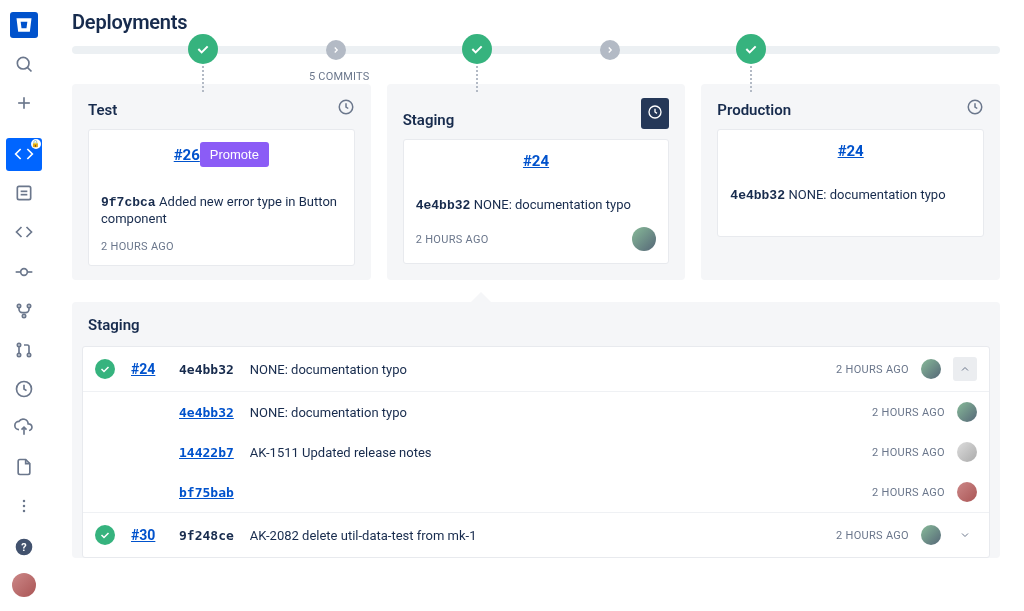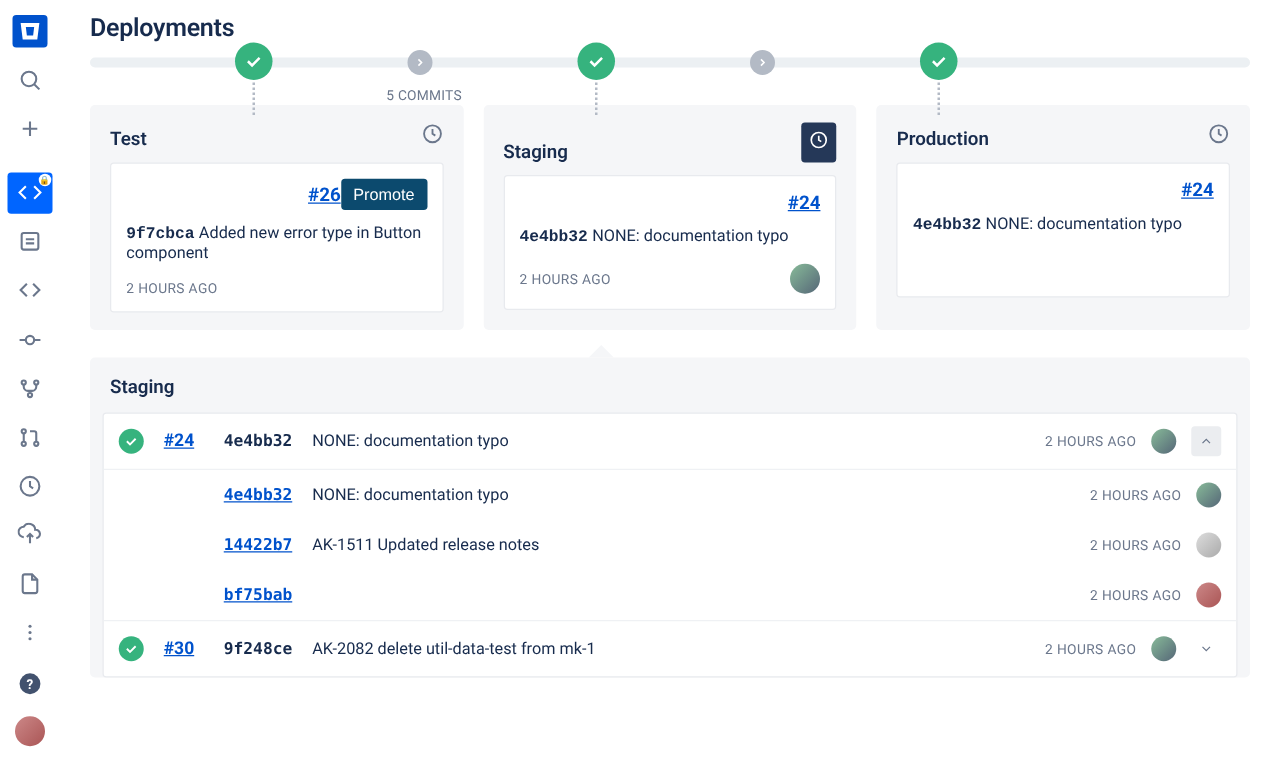--- a/index.html
+++ b/index.html
@@ -29,22 +29,22 @@
     .dots { position: absolute; top: 32px; width: 2px; height: 26px; border-left: 2px dotted #B3BAC5; }
     
     .cards { display: flex; gap: 16px; margin-bottom: 22px; }
     .card { flex: 1; background: #F5F6F8; border-radius: 4px; padding: 14px 16px; }
     .card-header { display: flex; justify-content: space-between; align-items: flex-end; margin-bottom: 10px; }
     .card-header-title { font-weight: 600; font-size: 15px; }
     .clock { color: #6B778C; }
     .clock.dark { background: #253858; color: #fff; padding: 6px; border-radius: 3px; }
     .card-body { background: #fff; border: 1px solid #E8EAEE; border-radius: 3px; padding: 12px; min-height: 108px; position: relative; }
     .dep-num { color: #0052CC; font-weight: 700; font-size: 15px; }
-    .promote-btn { background: #0c4a6e; color: #fff; border: none; padding: 5px 10px; border-radius: 3px; font-size: 13px; font-weight: 500; cursor: pointer; }
-    .card-body-top { display: flex; justify-content: flex-end; align-items: center; margin-bottom: 10px; }
+    .promote-btn { background: #8b5cf6; color: #fff; border: none; padding: 5px 10px; border-radius: 3px; font-size: 13px; font-weight: 500; cursor: pointer; }
+    .card-body-top { display: flex; justify-content: center; align-items: center; margin-bottom: 26px; }
     .commit-hash { font-family: Liberation Mono, monospace; font-weight: 700; font-size: 13px; }
     .commit-msg { font-size: 13px; color: #172B4D; }
     .card-footer { display: flex; justify-content: space-between; align-items: center; margin-top: 14px; }
     .time-ago { font-size: 11px; color: #6B778C; letter-spacing: .3px; }
     .avatar { width: 24px; height: 24px; border-radius: 50%; }
     .avatar.a1 { background: linear-gradient(135deg, #8b9, #567); }
     .avatar.a2 { background: linear-gradient(135deg, #c88, #a55); }
     .avatar.a3 { background: linear-gradient(135deg, #ddd, #aaa); }
     
     .detail { background: #F5F6F8; border-radius: 4px; padding: 2px 0 0 0; position: relative; }

